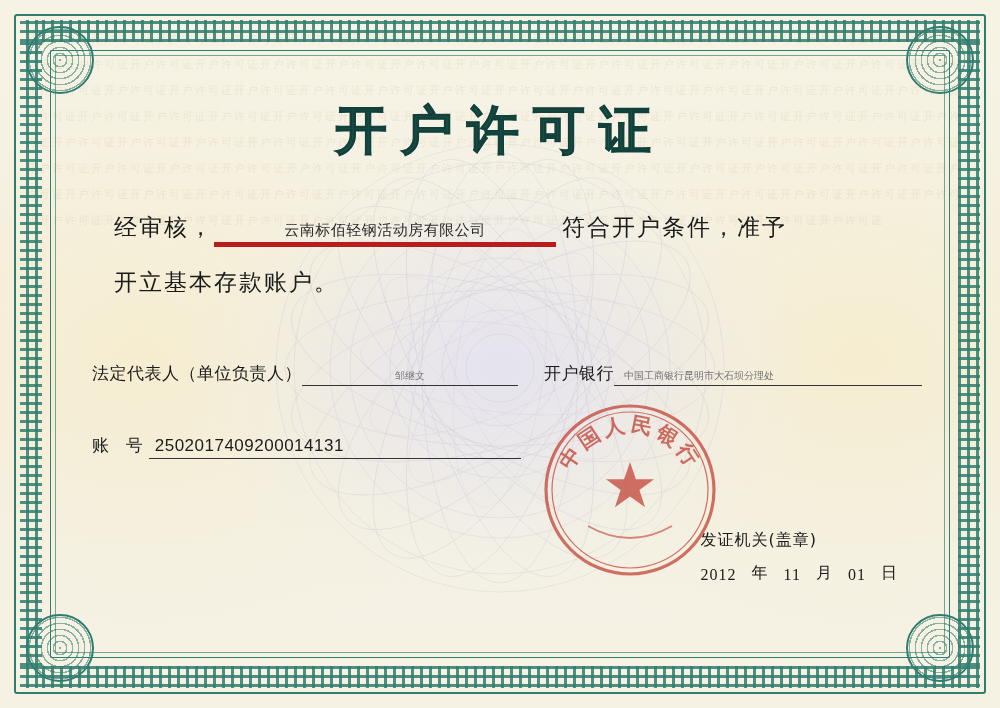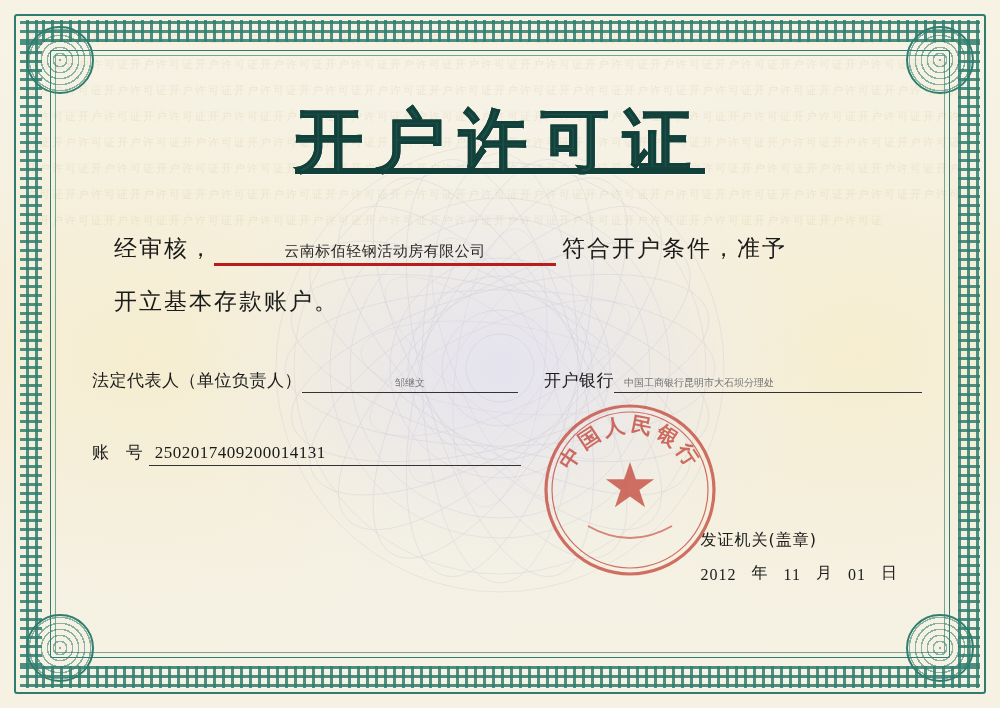--- a/index.html
+++ b/index.html
@@ -109,26 +109,25 @@
   .content {
     position: absolute;
     left: 70px; top: 62px; right: 70px; bottom: 62px;
     color: #1b1b1b;
   }
 
   .title {
     text-align: center;
     margin-top: 34px;
     font-family: "DejaVu Sans", sans-serif;
-    font-size: 68px;
+    font-size: 52px;
     font-weight: bold;
     letter-spacing: 14px;
     color: #1c4f47;
     text-shadow: 1px 1px 0 rgba(255,255,255,0.6);
-    text-decoration: underline;
     -webkit-text-stroke: 1px #12403a;
   }
 
   .row {
     display: flex;
     align-items: baseline;
     font-family: "DejaVu Sans", sans-serif;
   }
 
   .approval-row {
@@ -160,21 +159,21 @@
     display: flex;
     align-items: baseline;
     font-size: 23px;
     letter-spacing: 2px;
     padding-left: 44px;
   }
   .body-line1 .lead { white-space: nowrap; }
   .company-blank {
     display: inline-block;
     min-width: 330px;
-    border-bottom: 3px solid #b91c1c;
+    border-bottom: 5px solid #b91c1c;
     text-align: center;
     padding: 0 6px 2px 6px;
     font-size: 15px;
     letter-spacing: 0.5px;
     color: #2a2a2a;
   }
   .body-line1 .tail { white-space: nowrap; margin-left: 6px; }
 
   .body-line2 {
     margin-top: 20px;
@@ -185,21 +184,21 @@
 
   .fields {
     margin-top: 52px;
     padding-left: 22px;
     font-size: 17px;
   }
   .field-row {
     display: flex;
     align-items: baseline;
   }
-  .field-label { white-space: nowrap; letter-spacing: 0.5px; }
+  .field-label { white-space: nowrap; letter-spacing: 0.5px; margin-top: 12px; }
   .blank {
     border-bottom: 1px solid #333;
     text-align: center;
     padding: 0 8px 2px 8px;
     font-family: "DejaVu Sans", sans-serif;
     font-size: 10px;
     color: #737373;
   }
   .rep-blank { width: 200px; }
   .bank-blank { width: 290px; text-align: left; padding-left: 10px; }
@@ -210,21 +209,21 @@
     padding-left: 22px;
     display: flex;
     align-items: baseline;
     font-size: 17px;
   }
   .account-label { letter-spacing: 6px; white-space: nowrap; }
   .account-blank {
     width: 360px;
     border-bottom: 1px solid #333;
     padding: 0 6px 2px 6px;
-    font-family: Liberation Serif, serif;
+    font-family: Liberation Sans, sans-serif;
     font-size: 17px;
     letter-spacing: 0.5px;
   }
 
   
   .issuer {
     position: absolute;
     right: 32px;
     bottom: 62px;
     font-family: "DejaVu Sans", sans-serif;

